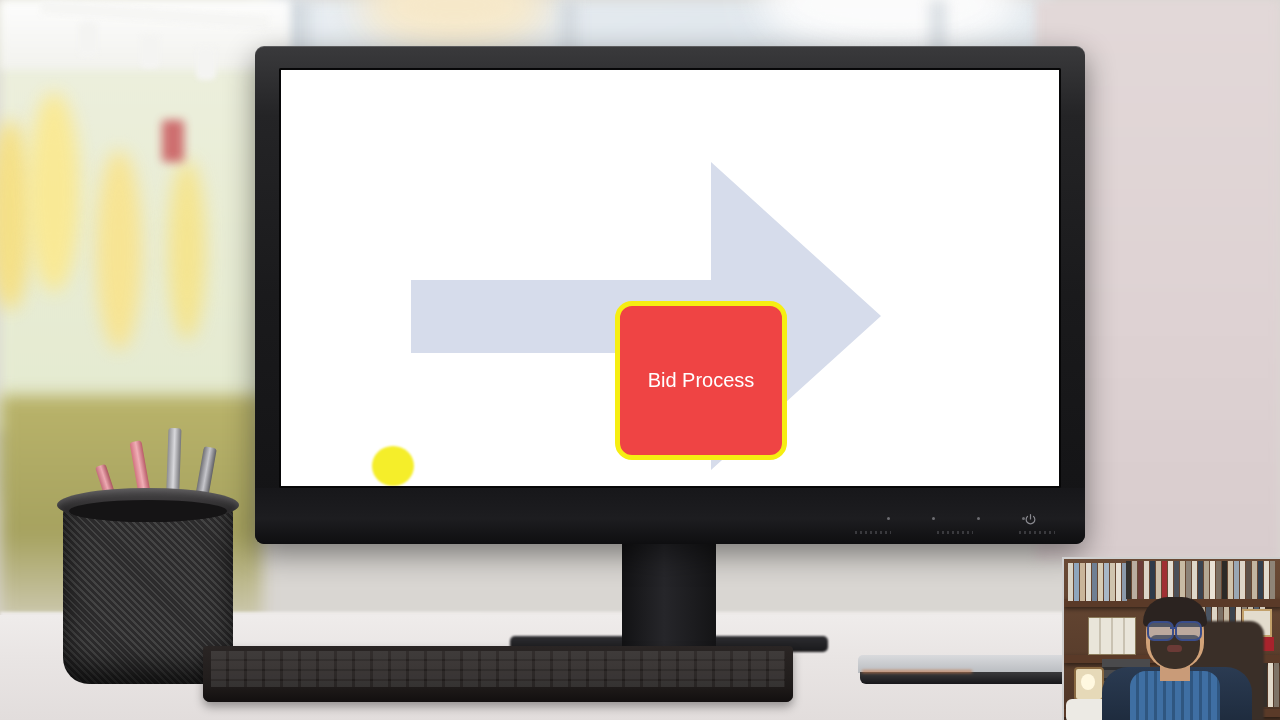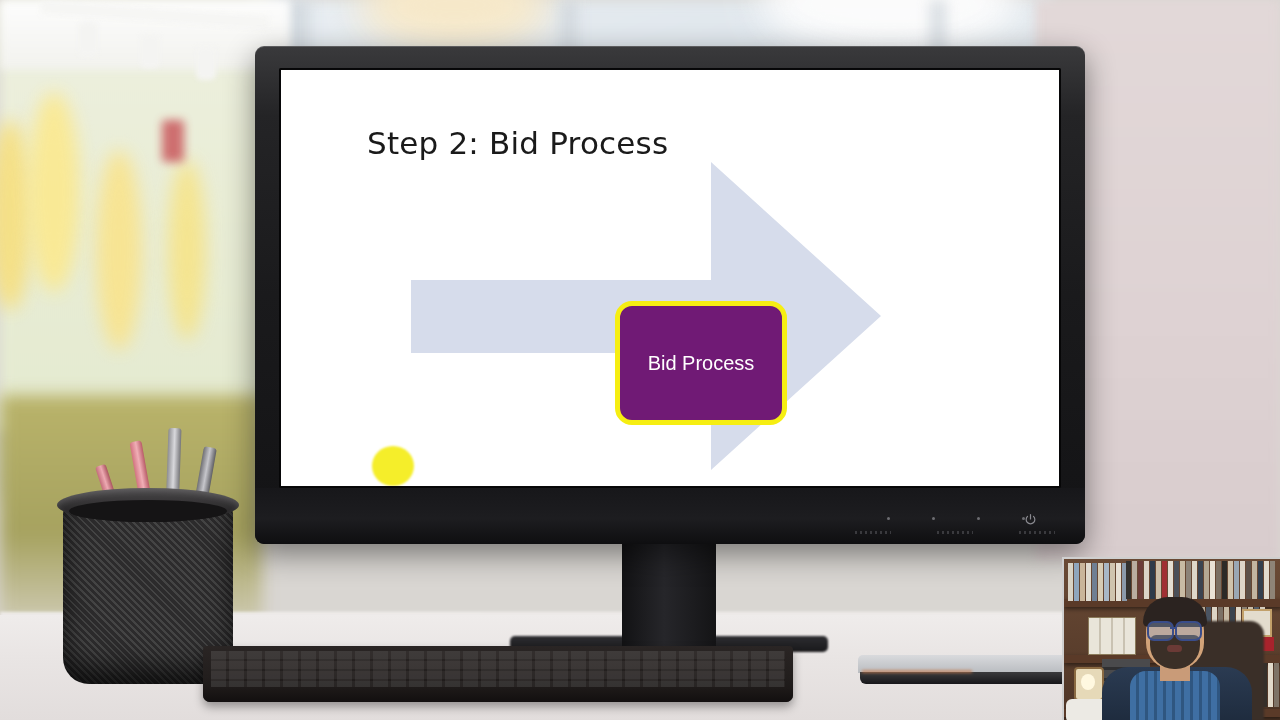--- a/index.html
+++ b/index.html
@@ -128,22 +128,22 @@
   .slide{position:absolute;inset:0;background:#fff;}
   .slide-title{position:absolute;left:86px;top:55px;font-size:31px;color:#1a1a1a;
       font-family:"DejaVu Sans", sans-serif;font-weight:400;letter-spacing:.2px;white-space:nowrap;}
 
   .arrow-svg{position:absolute;left:0;top:0;width:778px;height:416px;}
 
   .chev{position:absolute;display:flex;align-items:center;justify-content:center;
       text-align:center;line-height:1.15;}
   .chev-blue{left:153px;top:237px;width:170px;height:118px;border-radius:17px;
       background:#5b9bd5;color:#fff;font-size:20px;}
-  .chev-green{left:334px;top:231px;width:172px;height:124px;border-radius:17px;
-      background:#701a75;color:#fff;font-size:20px;border:5px solid #f6ee12;box-sizing:border-box;}
+  .chev-green{left:334px;top:231px;width:172px;height:159px;border-radius:17px;
+      background:#ef4444;color:#fff;font-size:20px;border:5px solid #f6ee12;box-sizing:border-box;}
   .chev-white{left:512px;top:231px;width:172px;height:124px;border-radius:17px;
       background:#ffffff;color:#121212;font-size:21px;border:1px solid #7b8a4e;box-sizing:border-box;}
 
   .laser{position:absolute;left:91px;top:376px;width:42px;height:40px;border-radius:50%;
       background:#f5ee2a;filter:blur(1.2px);}
 
   
   .webcam{position:absolute;left:1062px;top:557px;width:218px;height:163px;overflow:hidden;
       background:#2b2320;border-left:2px solid #cfcfcf;border-top:2px solid #cfcfcf;}
   .wc-wall{position:absolute;inset:0;background:linear-gradient(180deg,#6a4a35,#4e3526);}
@@ -223,21 +223,20 @@
   <div class="stand-base"></div>
   <div class="stand-neck"></div>
 
   <div class="monitor">
     <div class="bezel"></div>
     <div class="bezel-inner"></div>
 
     <div class="screen">
       <div class="slide">
 
-        <div class="slide-title">Step 2: Bid Process</div>
 
         <svg class="arrow-svg" viewBox="0 0 778 416">
           <polygon points="130,210 430,210 430,92 600,246 430,400 430,283 130,283" fill="#D6DCEB"></polygon>
         </svg>
 
 
         <div class="chev chev-green">
           <span>Bid Process</span>
         </div>
 

